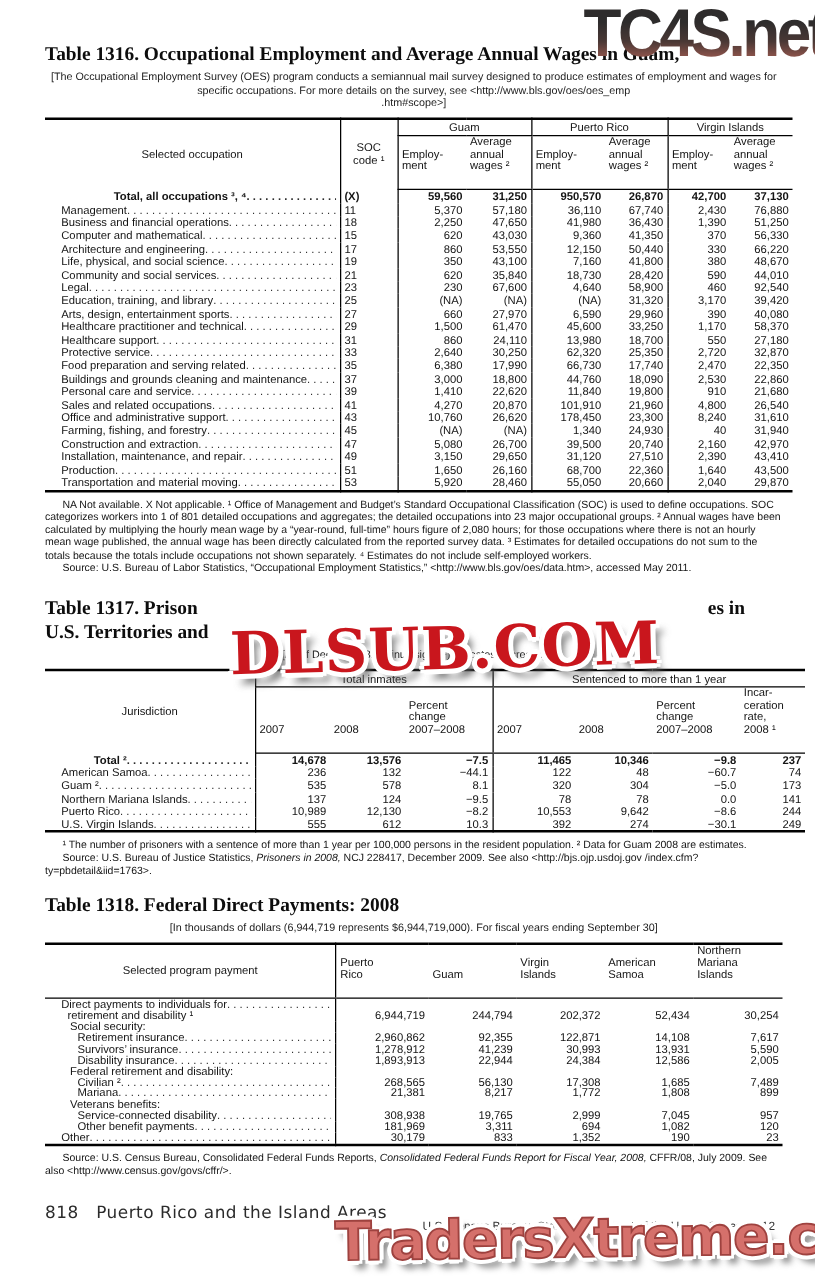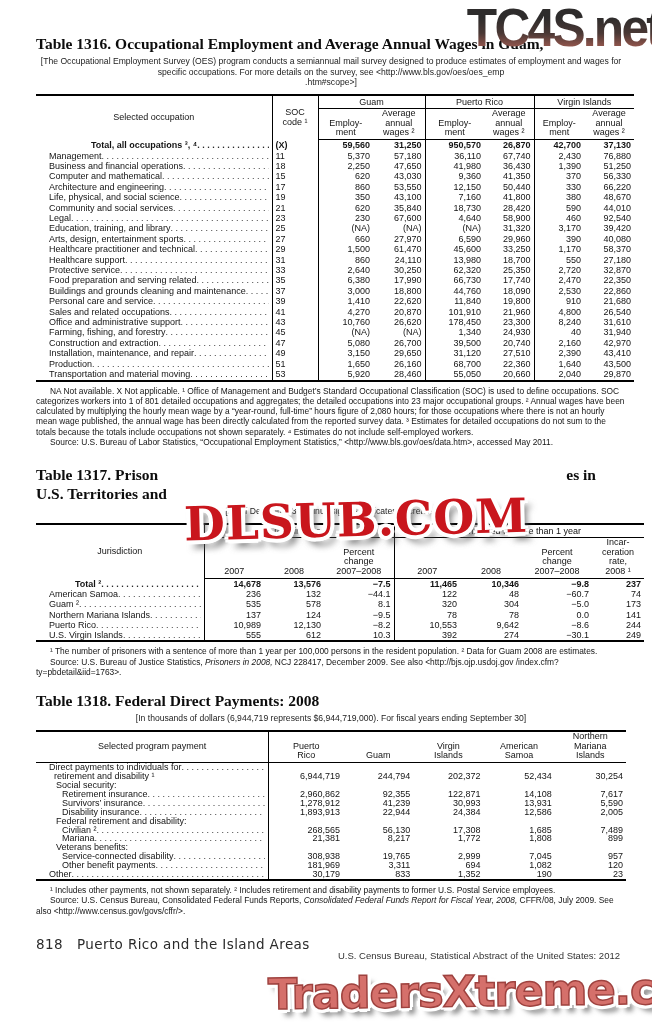--- a/index.html
+++ b/index.html
@@ -12,21 +12,21 @@
              line-height:19px;margin:0;color:#0d0d0d;}
   .bracket{font-size:8.6px;line-height:10.6px;margin:3px 0 6px 0;white-space:pre-line;color:#1c1c1c;text-align:center;}
 
   
   table{width:100%;border-collapse:collapse;font-size:9px;table-layout:fixed;
         border-top:2px solid #000;border-bottom:2px solid #000;}
   th,td{padding:0 3px;}
   thead th{font-weight:400;line-height:9.8px;}
   th.stubh{vertical-align:middle;text-align:center;}
   th.spanner{text-align:center;border-bottom:1px solid #000;vertical-align:middle;line-height:12px;}
-  th.sub{vertical-align:bottom;text-align:center;white-space:pre-line;padding-bottom:1px;}
+  th.sub{vertical-align:bottom;text-align:left;white-space:pre-line;padding-bottom:13px;}
   thead tr.last th{border-bottom:1.5px solid #000;}
   .vl{border-left:1px solid #000;}
   tbody td{line-height:10.4px;white-space:nowrap;vertical-align:bottom;}
   .t1318 tbody td{line-height:8.9px;}
   .t1317 tbody td{line-height:10.2px;}
   td.num{text-align:right;}
   td.soc{text-align:left;}
   .lw{display:flex;align-items:flex-start;overflow:hidden;margin-left:10px;}
   .lbl{white-space:pre-line;}
   .leader{flex:1;overflow:hidden;white-space:nowrap;color:#2a2a2a;}
@@ -811,21 +811,20 @@
             <td class="num vl">30,179</td>
             <td class="num">833</td>
             <td class="num">1,352</td>
             <td class="num">190</td>
             <td class="num">23</td>
           </tr>
         </tbody>
     </table>
 
     <div class="fn">
-      <p>¹ Includes other payments, not shown separately. ² Includes retirement and disability payments to former U.S. Postal Service employees.</p>
       <p><span>Source: U.S. Census Bureau, Consolidated Federal Funds Reports, </span><span class="it">Consolidated Federal Funds Report for Fiscal Year, 2008,</span><span> CFFR/08, July 2009. See also &lt;http://www.census.gov/govs/cffr/&gt;.</span></p>
     </div>
 
     <div class="footer">
       <div class="footer-left">
         <span class="pno">818</span><span>Puerto Rico and the Island Areas</span>
       </div>
       <div class="footer-right">U.S. Census Bureau, Statistical Abstract of the United States: 2012</div>
     </div>
   </div>

